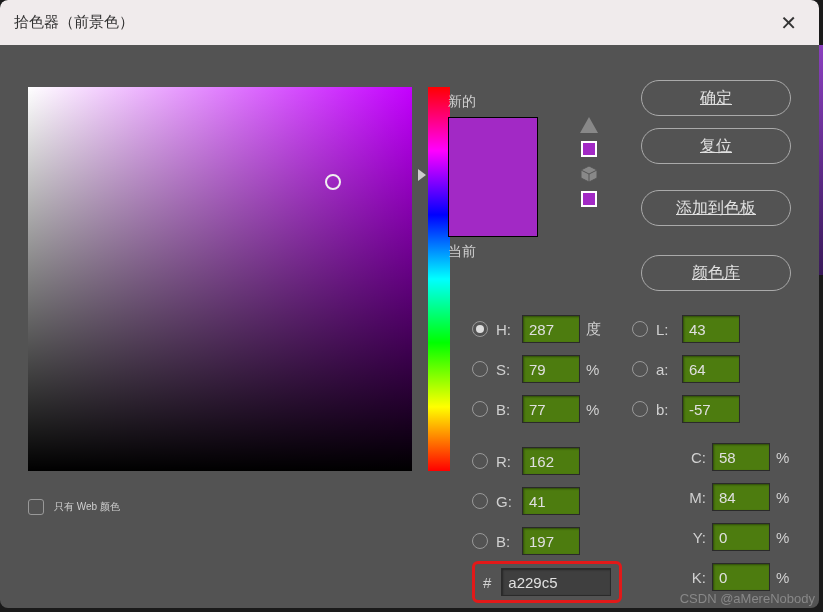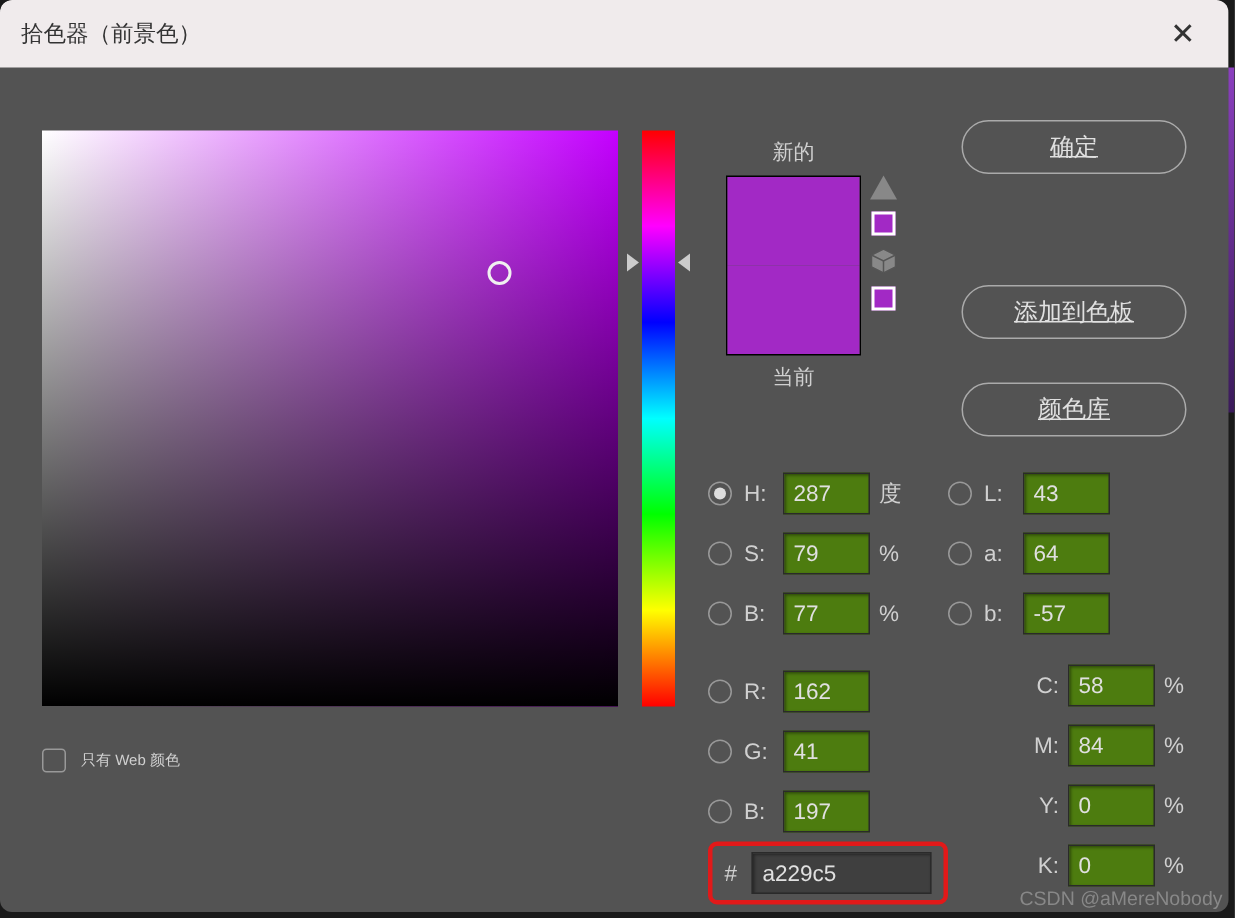--- a/index.html
+++ b/index.html
@@ -7,21 +7,21 @@
 .window { position: absolute; left: 0; top: 0; width: 819px; height: 608px; background: #535353; border-radius: 8px; overflow: hidden; }
 .titlebar { height: 45px; background: #f0ebec; display: flex; align-items: center; padding: 0 14px; border-radius: 8px 8px 0 0; }
 .titlebar-text { font-size: 15px; color: #333; flex: 1; }
 .close-x { font-size: 20px; color: #333; cursor: pointer; padding: 4px 8px; }
 .body { position: relative; height: 563px; }
 .color-field { position: absolute; left: 28px; top: 42px; width: 384px; height: 384px; background: linear-gradient(to bottom, transparent, #000), linear-gradient(to right, #fff, #c400ff); }
 .field-cursor { position: absolute; left: 297px; top: 87px; width: 16px; height: 16px; border: 2px solid #f0f0f0; border-radius: 50%; }
 .hue-strip { position: absolute; left: 428px; top: 42px; width: 22px; height: 384px; background: linear-gradient(to bottom, #ff0000 0%, #ff00ff 16.6%, #0000ff 33.3%, #00ffff 50%, #00ff00 66.6%, #ffff00 83.3%, #ff0000 100%); }
 .hue-arrow-left { position: absolute; left: 418px; top: 124px; width: 0; height: 0; border-top: 6px solid transparent; border-bottom: 6px solid transparent; border-left: 8px solid #ccc; }
 .hue-arrow-right { position: absolute; left: 452px; top: 124px; width: 0; height: 0; border-top: 6px solid transparent; border-bottom: 6px solid transparent; border-right: 8px solid #ccc; }
-.swatch-area { position: absolute; left: 484px; top: 48px; text-align: center; }
+.swatch-area { position: absolute; left: 448px; top: 48px; }
 .swatch-label { font-size: 14px; color: #d0d0d0; }
 .swatch-box { width: 90px; height: 120px; border: 1px solid #000; margin-top: 6px; display: flex; flex-direction: column; }
 .swatch-new { flex: 1; background: #a229c5; }
 .swatch-cur { flex: 1; background: #a229c5; }
 .swatch-cur-label { font-size: 14px; color: #d0d0d0; margin-top: 6px; }
 .warn-col { position: absolute; left: 580px; top: 72px; display: flex; flex-direction: column; gap: 8px; align-items: center; }
 .warn-tri { width: 0; height: 0; border-left: 9px solid transparent; border-right: 9px solid transparent; border-bottom: 16px solid #888; position: relative; }
 .mini-swatch { width: 16px; height: 16px; border: 2px solid #fff; background: #a229c5; }
 .cube { width: 18px; height: 18px; position: relative; }
 .cube svg { width: 18px; height: 18px; }
@@ -35,21 +35,21 @@
 .row { display: flex; align-items: center; height: 40px; }
 .radio { width: 16px; height: 16px; border: 1px solid #999; border-radius: 50%; margin-right: 8px; display: inline-flex; align-items: center; justify-content: center; }
 .radio.checked::after { content: ""; width: 8px; height: 8px; background: #ddd; border-radius: 50%; }
 .fl { width: 26px; color: #d0d0d0; font-size: 15px; }
 .inp { width: 58px; height: 28px; background: #4d7c0f; border: 1px solid #2a2a2a; box-shadow: inset 1px 1px 2px rgba(0,0,0,0.4); color: #e0e0e0; font-size: 15px; padding: 0 6px; text-align: left; }
 .unit { width: 24px; color: #d0d0d0; font-size: 15px; margin-left: 6px; }
 .col2 { margin-left: 22px; }
 .rgb-group { margin-top: 12px; }
 .hex-row { position: absolute; left: 472px; top: 516px; display: flex; align-items: center; border: 3px solid #e21919; border-radius: 6px; padding: 4px 8px; }
 .hex-hash { color: #d0d0d0; font-size: 15px; margin-right: 10px; }
-.hex-inp { width: 120px; height: 28px; background: #3f3f3f; border: 1px solid #2a2a2a; box-shadow: inset 1px 1px 2px rgba(0,0,0,0.4); color: #e0e0e0; font-size: 15px; padding: 0 6px; }
+.hex-inp { width: 110px; height: 28px; background: #3f3f3f; border: 1px solid #2a2a2a; box-shadow: inset 1px 1px 2px rgba(0,0,0,0.4); color: #e0e0e0; font-size: 15px; padding: 0 6px; }
 .cmyk { position: absolute; left: 678px; top: 392px; }
 .cmyk .row { height: 40px; }
 .cmyk .fl { width: 28px; text-align: right; margin-right: 6px; }
 .web-only { position: absolute; left: 28px; top: 454px; display: flex; align-items: center; color: #d0d0d0; font-size: 10px; }
 .cb { width: 16px; height: 16px; border: 1px solid #999; border-radius: 3px; margin-right: 10px; }
 .watermark { position: absolute; right: 8px; bottom: 6px; color: #888; font-size: 13px; }
 .edge-purple { position: absolute; right: 0; top: 45px; width: 10px; height: 230px; background: linear-gradient(to bottom, #8b3fbf, #3a1a5a); }
 .edge-text { position: absolute; right: 0; top: 365px; color: #999; font-size: 12px; writing-mode: horizontal-tb; }
 </style>
 </head>
@@ -89,20 +89,21 @@
         <svg viewBox="0 0 18 18">
             <polygon points="9,1 17,5 17,13 9,17 1,13 1,5" fill="#888" stroke="#555"></polygon>
             <polyline points="1,5 9,9 17,5" fill="none" stroke="#555"></polyline>
             <line x1="9" y1="9" x2="9" y2="17" stroke="#555"></line>
           </svg>
       </div>
       <div class="mini-swatch2"></div>
     </div>
 
     <button class="btn btn-ok">确定</button>
+    <button class="btn btn-reset">复位</button>
     <button class="btn btn-add">添加到色板</button>
     <button class="btn btn-lib">颜色库</button>
 
     <div class="fields">
       <div class="row">
         <span class="radio checked"></span>
         <span class="fl">H:</span>
         <input class="inp" value="287" style="">
         <span class="unit">度</span>
         <span class="radio col2"></span>

